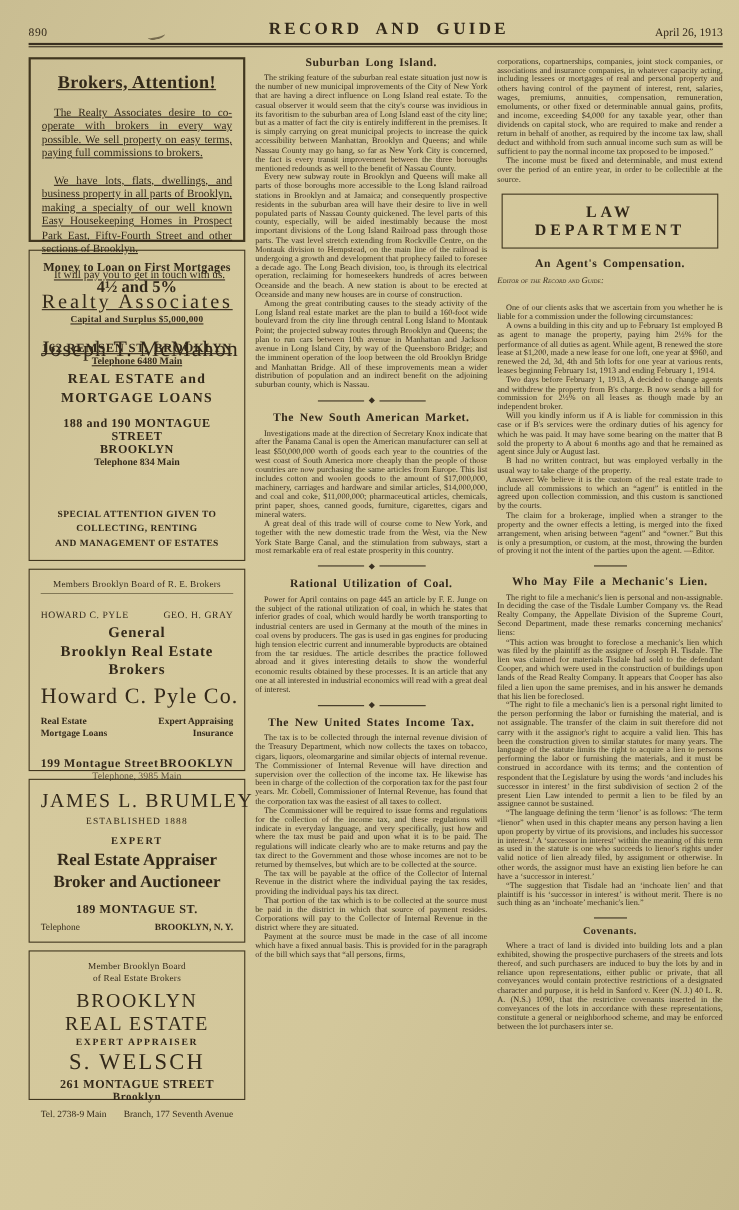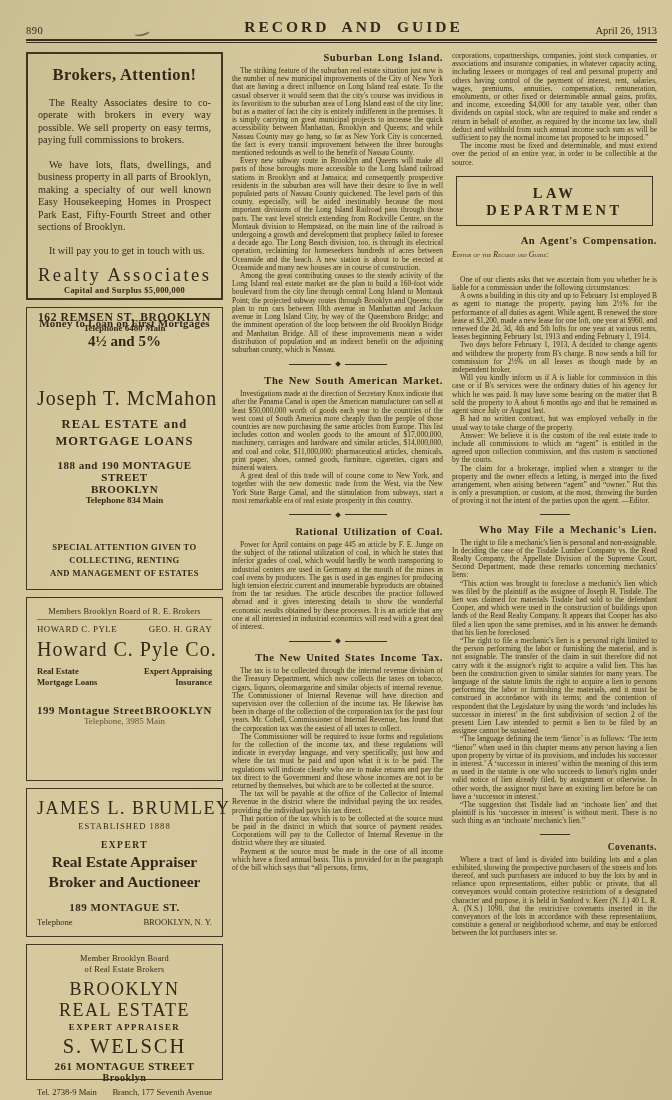--- a/index.html
+++ b/index.html
@@ -18,52 +18,52 @@
   .masthead { flex:1; text-align:center; font-weight:bold; font-size:15.5px; letter-spacing:3px; word-spacing:6px; }
   .issuedate { width:100px; text-align:right; font-size:10.5px; }
   .hdr-rule { margin-top:3px; height:4px; border-top:2.4px solid #3a3021; border-bottom:1px solid #3a3021; }
   
   .cols { display:flex; gap:9px; margin-top:9px; }
   .col-left { width:197px; flex:none; }
   .col-mid { width:211px; flex:none; }
   .col-right { flex:1; min-width:0; }
   
   .adbox { border:1.6px solid #40361f; margin-bottom:7px; padding:9px 10px; text-align:center; }
-  .ad-realty { border-width:2.6px; height:248px; }
+  .ad-realty { border-width:2.6px; height:168px;text-decoration:underline; }
   .ad-mcmahon { height:283px; display:flex; flex-direction:column; }
   .ad-pyle { height:184px; }
   .ad-brumley { height:149px; display:flex; flex-direction:column; }
   .ad-welsch { height:136px;font-family:Liberation Serif, serif; }
   .ad-h1 { font-size:16.5px; font-weight:bold; letter-spacing:.4px; margin:2px 0 6px; }
   .ad-body { font-size:10.2px; line-height:1.22; text-align:justify; text-indent:11px;margin-top:12px; }
   .ad-name-lg { font-size:18.5px; letter-spacing:2.5px; margin-top:7px; white-space:nowrap; }
   .ad-cap { font-size:8.4px; font-weight:bold; letter-spacing:.3px; }
   .ad-addr-row { display:flex; justify-content:space-between; font-size:11.5px; font-weight:bold; letter-spacing:.6px; margin-top:16px; }
   .ad-tel { font-size:9px; font-weight:bold; }
   .ad-bold-line { font-size:11px; font-weight:bold; letter-spacing:.2px; }
   .ad-rates { font-size:15px; font-weight:bold; margin-top:4px; }
   .ad-name-xl { font-size:20px; letter-spacing:1px; white-space:nowrap; }
   .ad-biz { font-size:12.5px; font-weight:bold; letter-spacing:1.2px; line-height:1.35; }
   .ad-addr { font-size:11px; font-weight:bold; letter-spacing:.5px; }
   .ad-note { font-size:8.6px; font-weight:bold; letter-spacing:.4px; line-height:1.5; }
   .ad-member { font-size:8.4px; letter-spacing:.2px; padding-bottom:3px; }
   .ad-partners { display:flex; justify-content:space-between; font-size:8.8px; letter-spacing:.5px;
-                 border-top:.8px solid rgba(64,54,31,.55); padding-top:4px; }
+                 border-top:.8px solid rgba(64,54,31,.55); padding-top:14px; }
   .ad-gen { font-size:13.5px; font-weight:bold; line-height:1.25; margin-top:3px; letter-spacing:.8px; }
   .ad-svc { display:flex; justify-content:space-between; font-size:8.6px; font-weight:bold; line-height:1.3; margin-top:5px; text-align:left; }
   .ad-svc div:last-child { text-align:right; }
   .ad-caps-lg { font-size:18px; letter-spacing:1.5px; white-space:nowrap; }
   .ad-est { font-size:8.6px; letter-spacing:1px; margin-top:2px; }
   .ad-expert { font-size:9.5px; font-weight:bold; letter-spacing:1.5px; }
   .ad-app-lines { font-size:15.5px; font-weight:bold; line-height:1.3; margin-top:2px; }
   .ad-botrow { display:flex; justify-content:space-between; font-size:8.6px; margin-top:4px; }
   .ad-welsch-name { font-size:20.5px; letter-spacing:2px; margin:3px 0 2px; }
   .grow { flex:1; }
   
-  .art-h { font-size:10.6px; font-weight:bold; text-align:right; letter-spacing:.5px; word-spacing:2px; margin:9px 0 4px; }
+  .art-h { font-size:10.6px; font-weight:bold; text-align:center; letter-spacing:.5px; word-spacing:2px; margin:9px 0 4px; }
   .art-h.first { margin-top:0; }
   .bt { font-size:7.5px; line-height:8.2px; text-align:justify; text-indent:8px; color:#362c1c; }
   .bt.noindent { text-indent:0; }
   .divider { display:flex; align-items:center; justify-content:center; gap:5px; margin:8px 0 7px; }
   .divider .ln { width:42px; border-top:1px solid #3a3021; }
   .divider .dot { width:4px; height:4px; background:#3a3021; transform:rotate(45deg); }
   .sdiv { width:30px; border-top:1px solid #3a3021; margin:8px auto 7px; }
   .lawbox { border:1.6px solid #40361f; margin:9px 4px 8px; padding:8px 4px 6px; text-align:center;
             font-size:14.5px; font-weight:bold; letter-spacing:3.5px; word-spacing:4px; }
   .byline { font-size:7.8px; font-style:italic; font-variant:small-caps; margin-bottom:17px; }
@@ -118,20 +118,25 @@
           <div>AND MANAGEMENT OF ESTATES</div>
         </div>
       </div>
 
       <div class="adbox ad-pyle">
         <div class="ad-member">Members Brooklyn Board of R. E. Brokers</div>
         <div class="ad-partners">
           <span>HOWARD C. PYLE</span>
           <span>GEO. H. GRAY</span>
         </div>
+        <div class="ad-gen">
+          <div>General</div>
+          <div>Brooklyn Real Estate</div>
+          <div>Brokers</div>
+        </div>
         <div class="ad-name-xl" style="margin-top:4px;">Howard C. Pyle Co.</div>
         <div class="ad-svc">
           <div>
             <div>Real Estate</div>
             <div>Mortgage Loans</div>
           </div>
           <div>
             <div>Expert Appraising</div>
             <div>Insurance</div>
           </div>
@@ -149,21 +154,21 @@
         <div class="grow"></div>
         <div class="ad-expert">EXPERT</div>
         <div class="ad-app-lines">
           <div>Real Estate Appraiser</div>
           <div>Broker and Auctioneer</div>
         </div>
         <div class="grow"></div>
         <div class="ad-addr">189 MONTAGUE ST.</div>
         <div class="ad-botrow">
           <span>Telephone</span>
-          <span style="font-weight:normal;">BROOKLYN, N. Y.</span>
+          <span style="font-weight:bold;">BROOKLYN, N. Y.</span>
         </div>
       </div>
 
       <div class="adbox ad-welsch">
         <div class="ad-member" style="border:none;line-height:1.3;">
           <div>Member Brooklyn Board</div>
           <div>of Real Estate Brokers</div>
         </div>
         <div class="ad-caps-lg" style="line-height:1.15;">
           <div>BROOKLYN</div>

